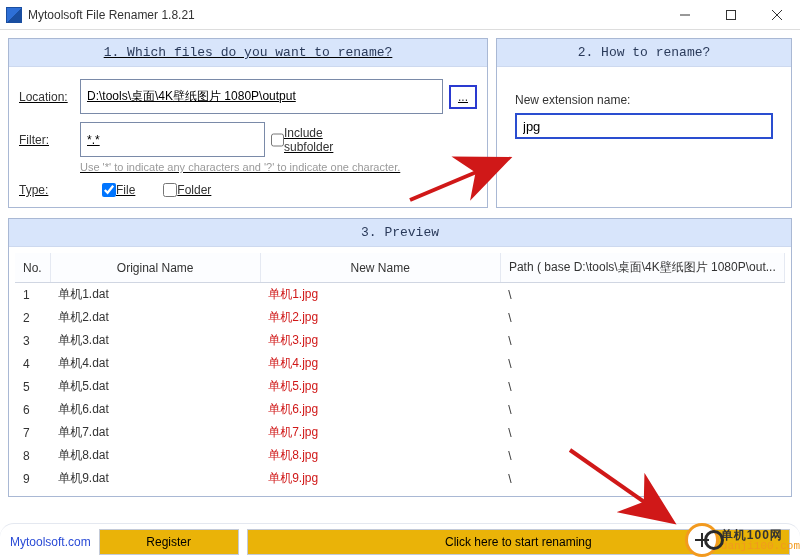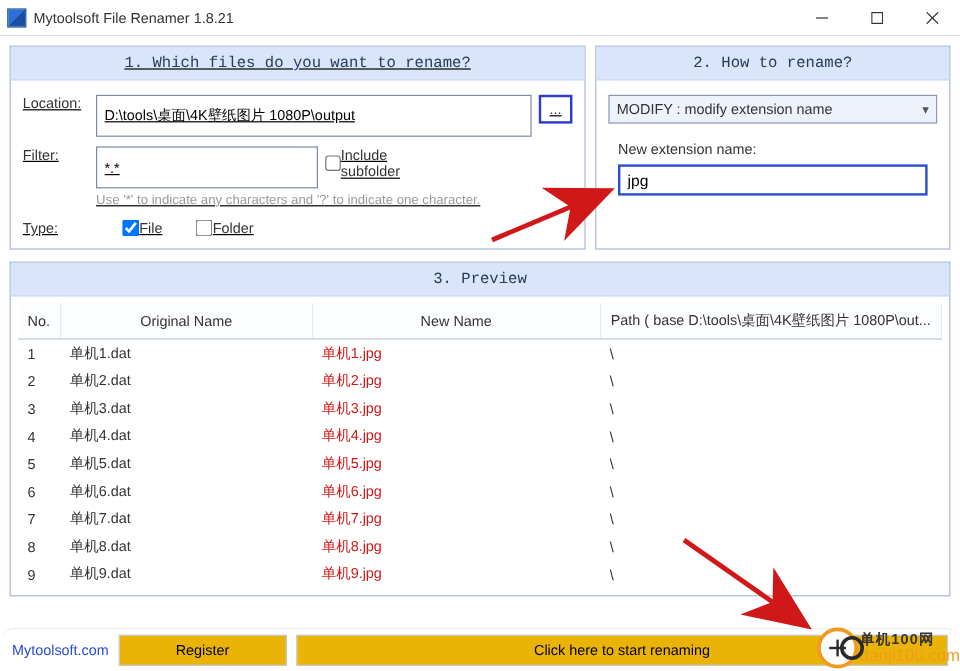--- a/index.html
+++ b/index.html
@@ -29,21 +29,21 @@
   }
   .panel .panel-header {
     background: #d8e5fb; text-align: center; font-family: "Courier New", monospace;
     font-size: 13px; color: #2a3a5a; padding: 6px 4px; border-bottom: 1px solid #cdd9ef;
   }
   .panel-body { padding: 12px 10px 10px 10px; font-size: 12px; color: #333; }
 
   .panel-left { flex: 0 0 480px; text-decoration: underline; }
   .panel-right { flex: 1; }
 
-  .form-row { display: flex; align-items: flex-start; margin-bottom: 8px; gap: 6px; }
+  .form-row { display: flex; align-items: center; margin-bottom: 8px; gap: 6px; }
   .form-row label { width: 55px; font-size: 12px; color: #333; }
   .text-input {
     flex: 1; height: 35px; border: 1px solid #7a8aa8; padding: 2px 6px; font-size: 12px; outline: none;
   }
   .browse-btn {
     width: 28px; height: 24px; border: 2px solid #2a3ad0; background: #fff; font-size: 12px;
     display: inline-flex; align-items: center; justify-content: center; color:#333;
   }
   .hint { font-size: 11px; color: #9a9a9a; margin-left: 61px; margin-top: -4px; margin-bottom: 10px; }
   .checkbox { display: inline-flex; align-items: center; gap: 0; font-size: 12px; }
@@ -108,21 +108,21 @@
   .watermark .icon .plus {
     position:absolute; left:7px; top:7px; width:14px; height:14px;
   }
   .watermark .icon .plus::before, .watermark .icon .plus::after{
     content:""; position:absolute; background:#2a2a2a;
   }
   .watermark .icon .plus::before{ left:6px; top:0; width:2px; height:14px;}
   .watermark .icon .plus::after{ left:0; top:6px; width:14px; height:2px;}
   .wm-text { line-height: 1; }
   .wm-top { font-size: 12px; color:#333; font-weight:600; letter-spacing:1px;}
-  .wm-bot { font-size: 14px; color:#f29a1f; }
+  .wm-bot { font-size: 11px; color:#f29a1f;font-family:Liberation Mono, monospace; }
 </style>
 </head>
 <body>
 
 <div class="titlebar">
   <div class="app-icon"></div>
   <div class="title">Mytoolsoft File Renamer 1.8.21</div>
   <div class="winbtns">
     <div class="winbtn">
       <svg width="10" height="10">
@@ -173,24 +173,20 @@
             <input type="checkbox" style="">
             <span>Folder</span>
           </label>
         </div>
       </div>
     </div>
 
     <div class="panel panel-right">
       <div class="panel-header">2. How to rename?</div>
       <div class="panel-body">
-        <div class="select-like">
-          <span>MODIFY : modify extension name</span>
-          <span class="chev">▾</span>
-        </div>
         <div class="rp-label">New extension name:</div>
         <input class="rp-input" value="jpg" style="">
       </div>
     </div>
   </div>
 
   <div class="panel panel-preview">
     <div class="panel-header">3. Preview</div>
     <div class="table-wrap">
       <table>

